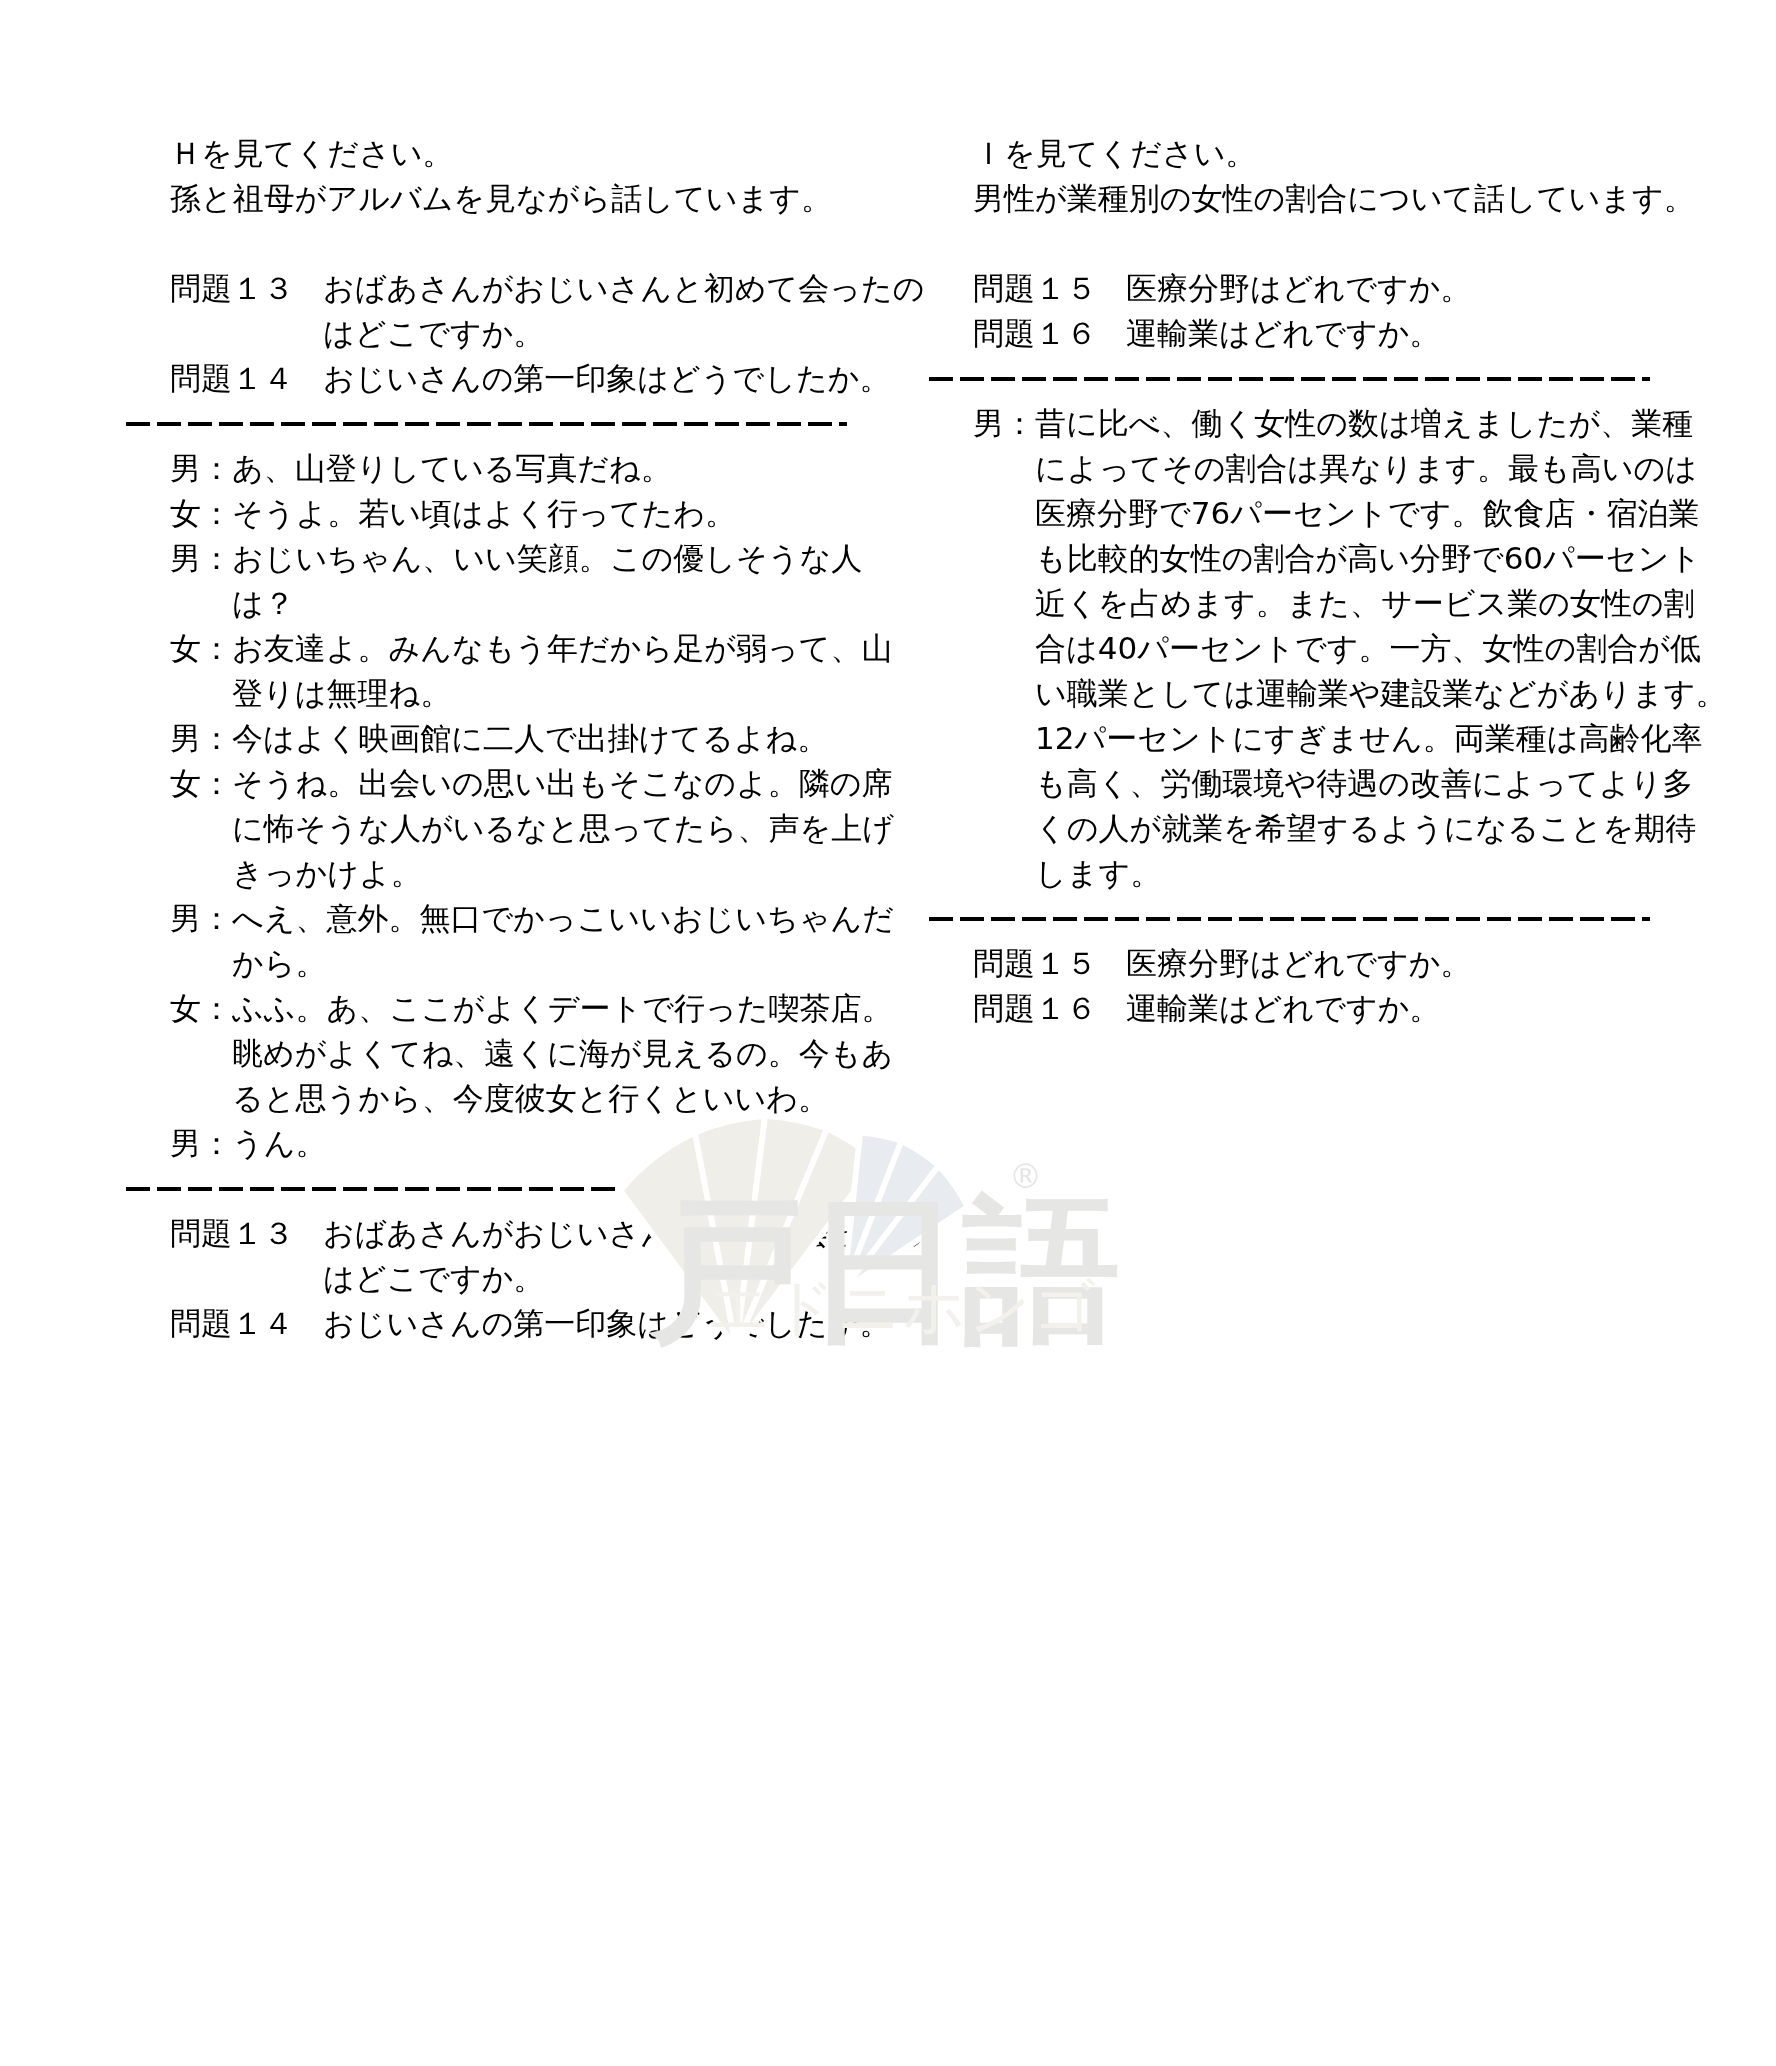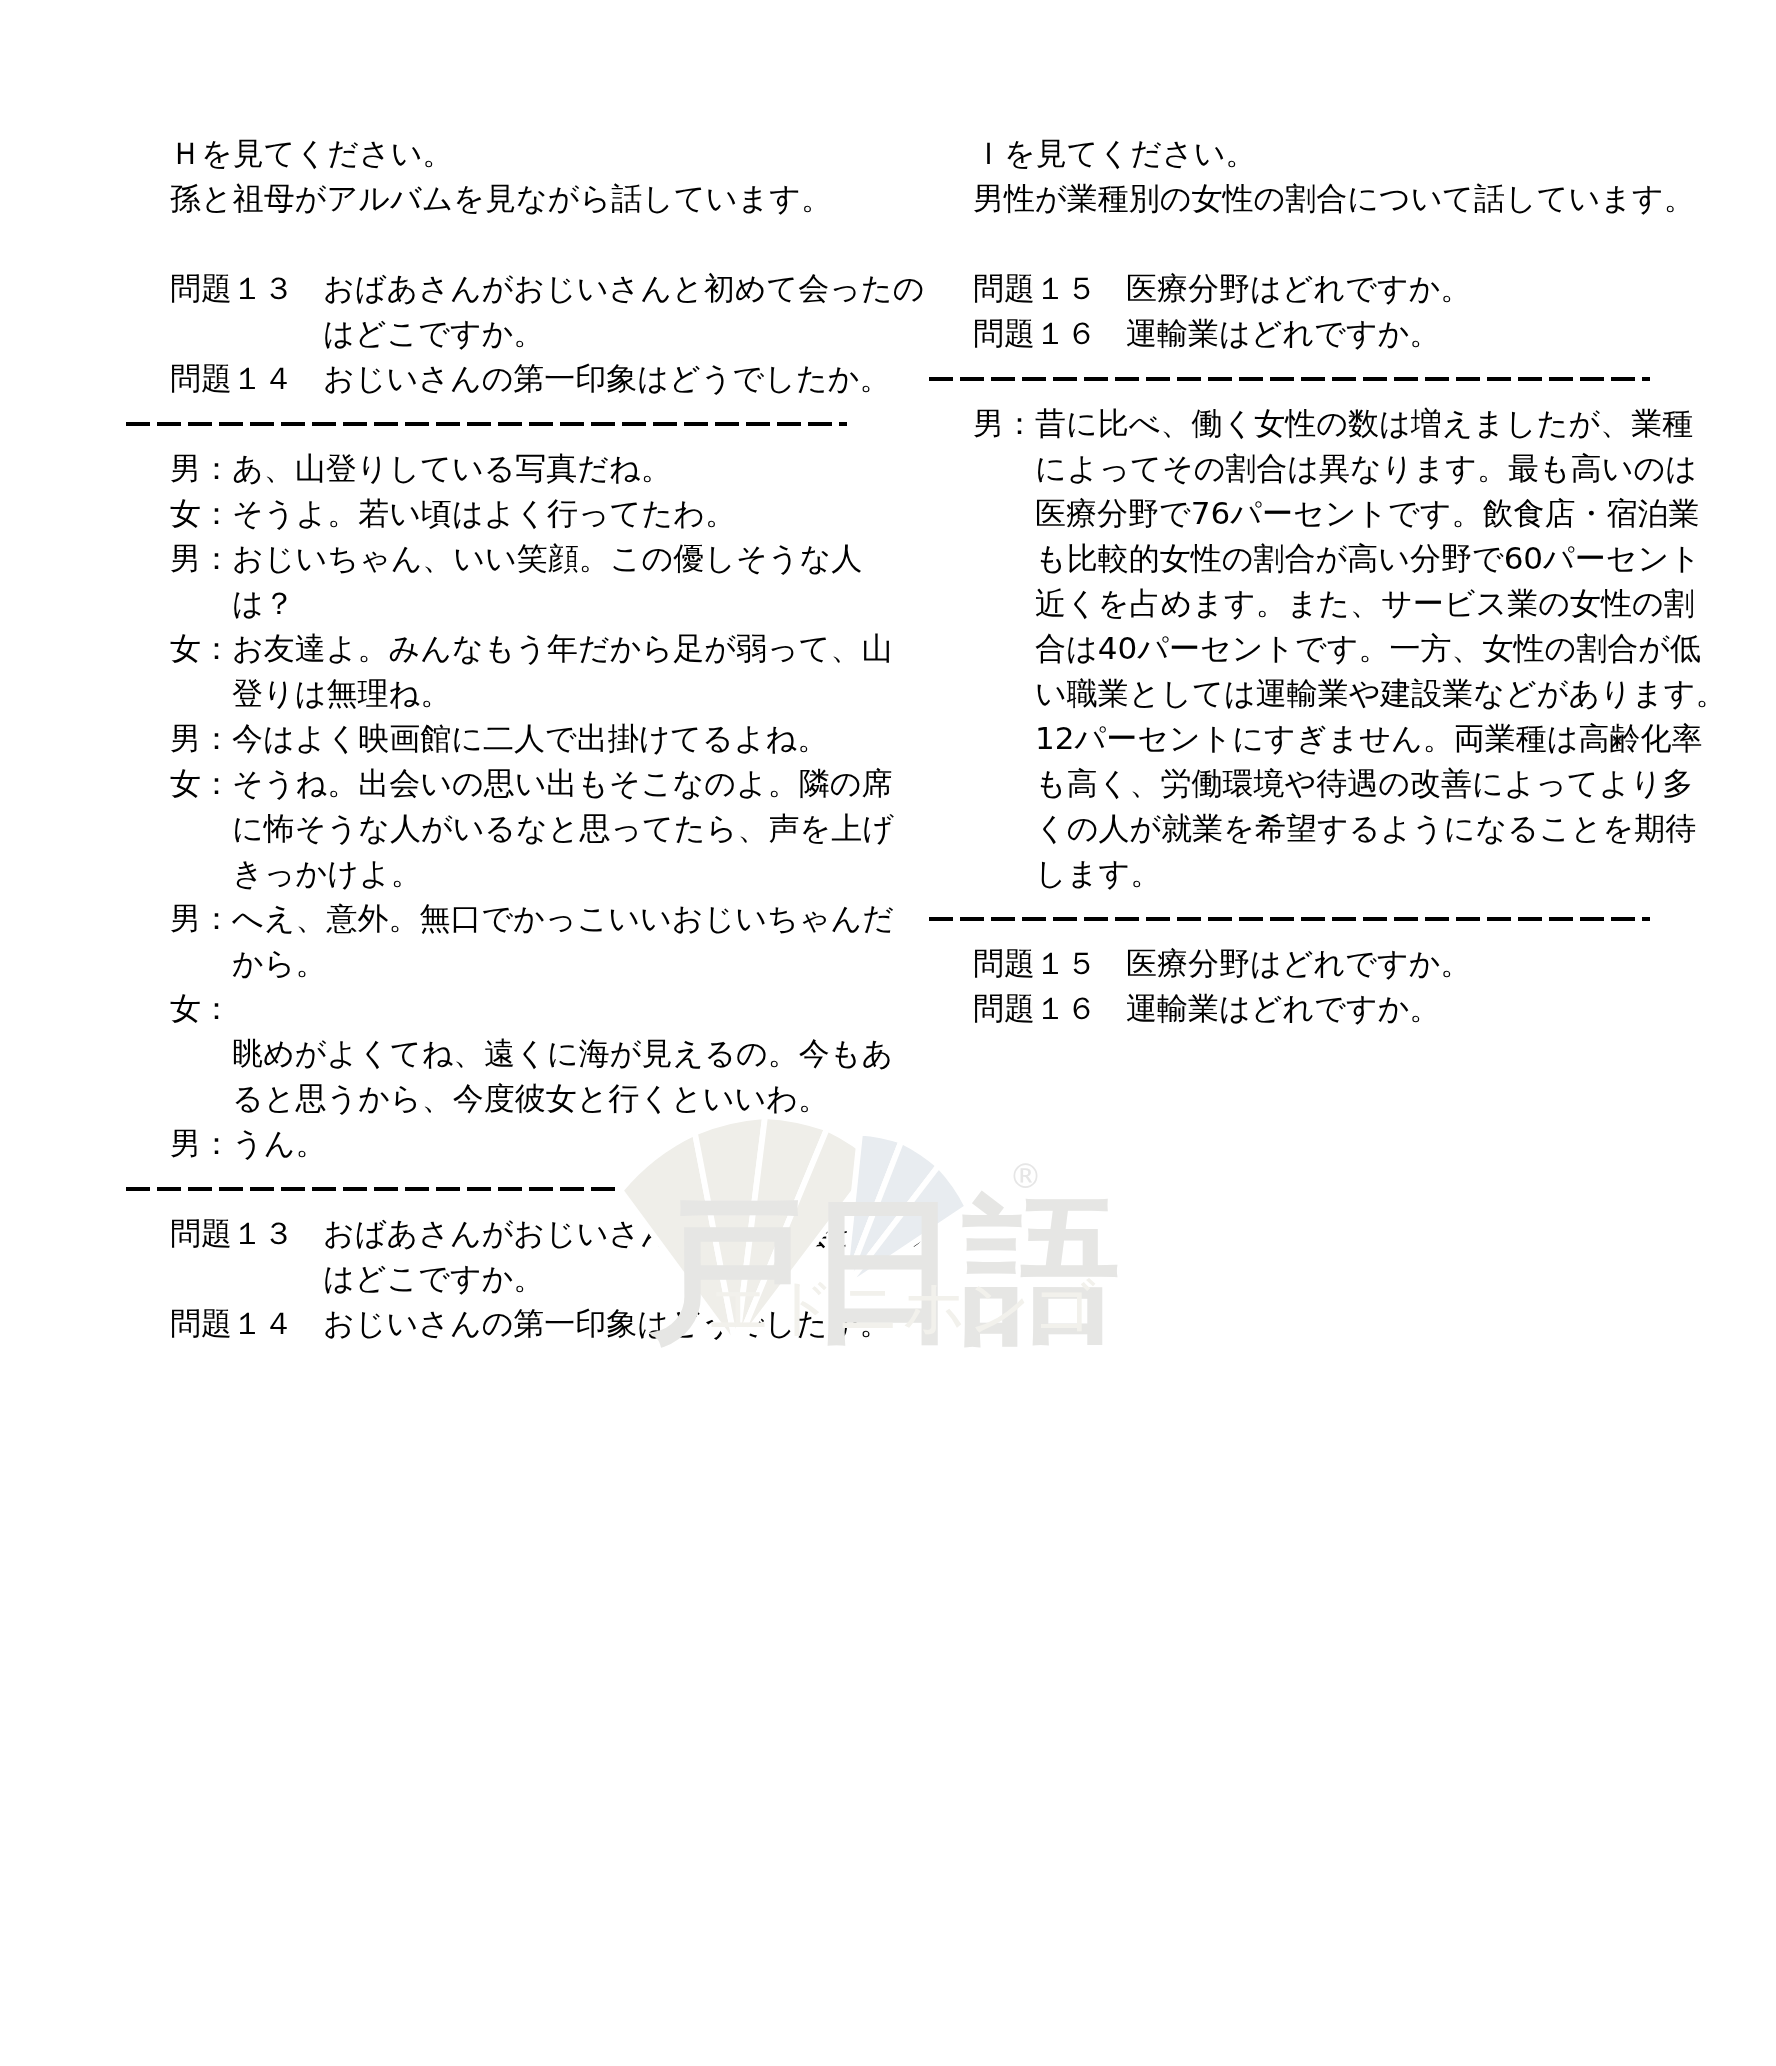--- a/index.html
+++ b/index.html
@@ -106,20 +106,21 @@
       </span>
     <span>へえ、意外。無口でかっこいいおじいちゃんだ</span>
   </div>
   <div class="line turn-cont">から。</div>
 
   <div class="line turn">
     <span class="spkbox">
         <span class="s">女</span>
         <span class="c">：</span>
       </span>
+    <span>ふふ。あ、ここがよくデートで行った喫茶店。</span>
   </div>
   <div class="line turn-cont">眺めがよくてね、遠くに海が見えるの。今もあ</div>
   <div class="line turn-cont">ると思うから、今度彼女と行くといいわ。</div>
 
   <div class="line turn">
     <span class="spkbox">
         <span class="s">男</span>
         <span class="c">：</span>
       </span>
     <span>うん。</span>

